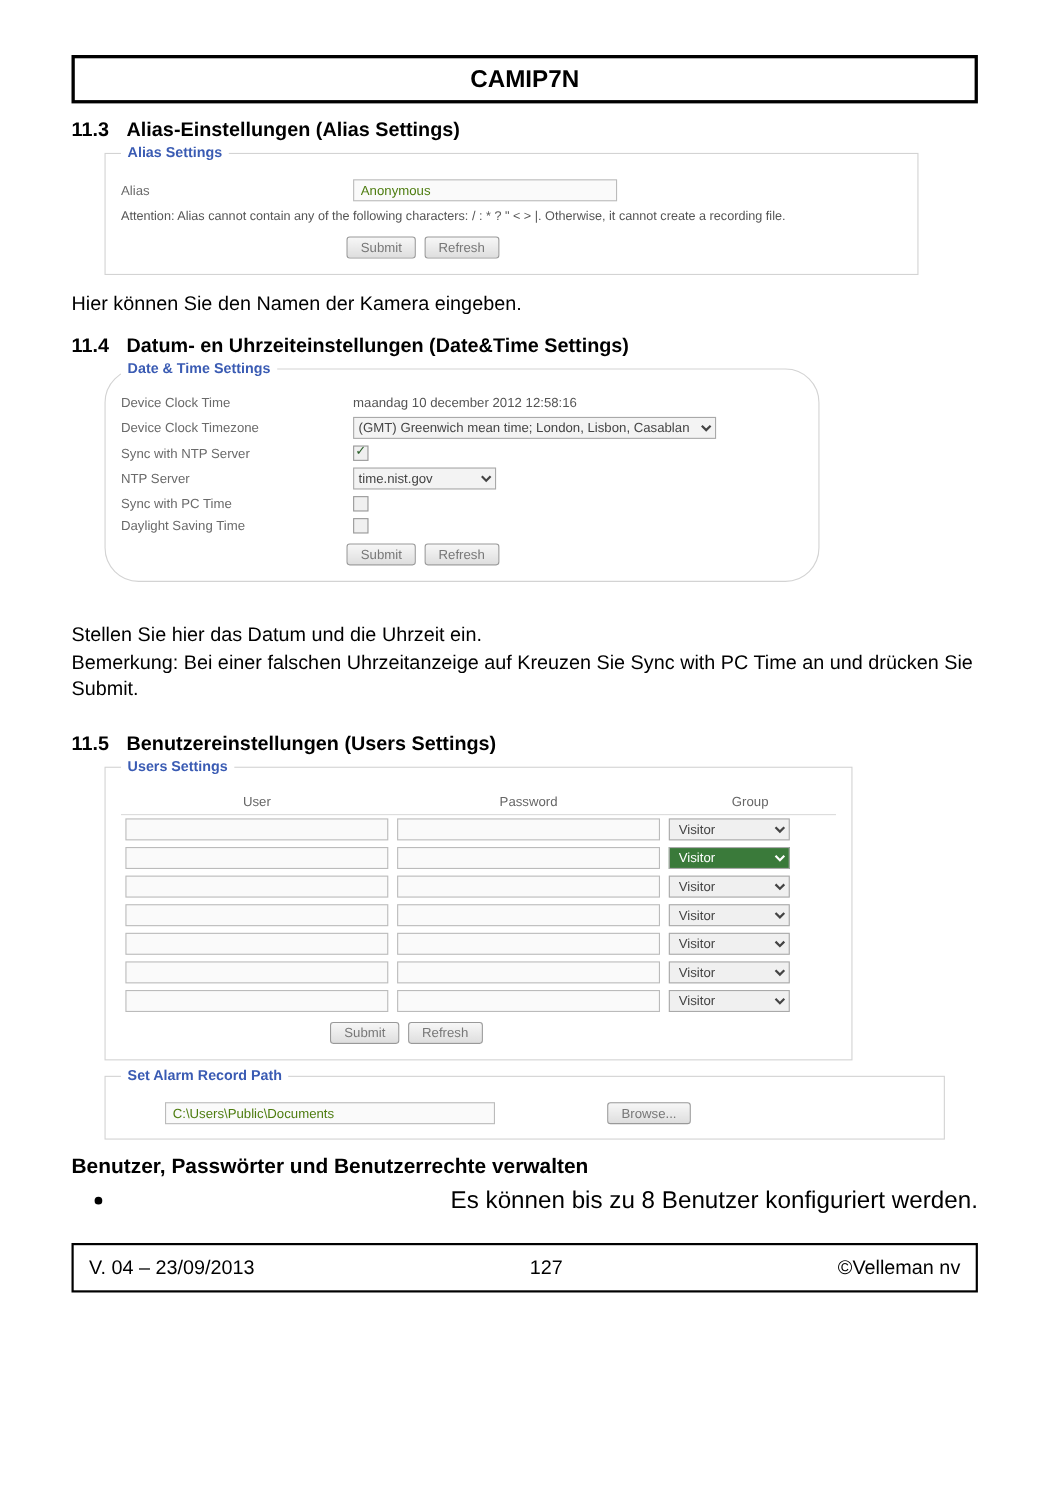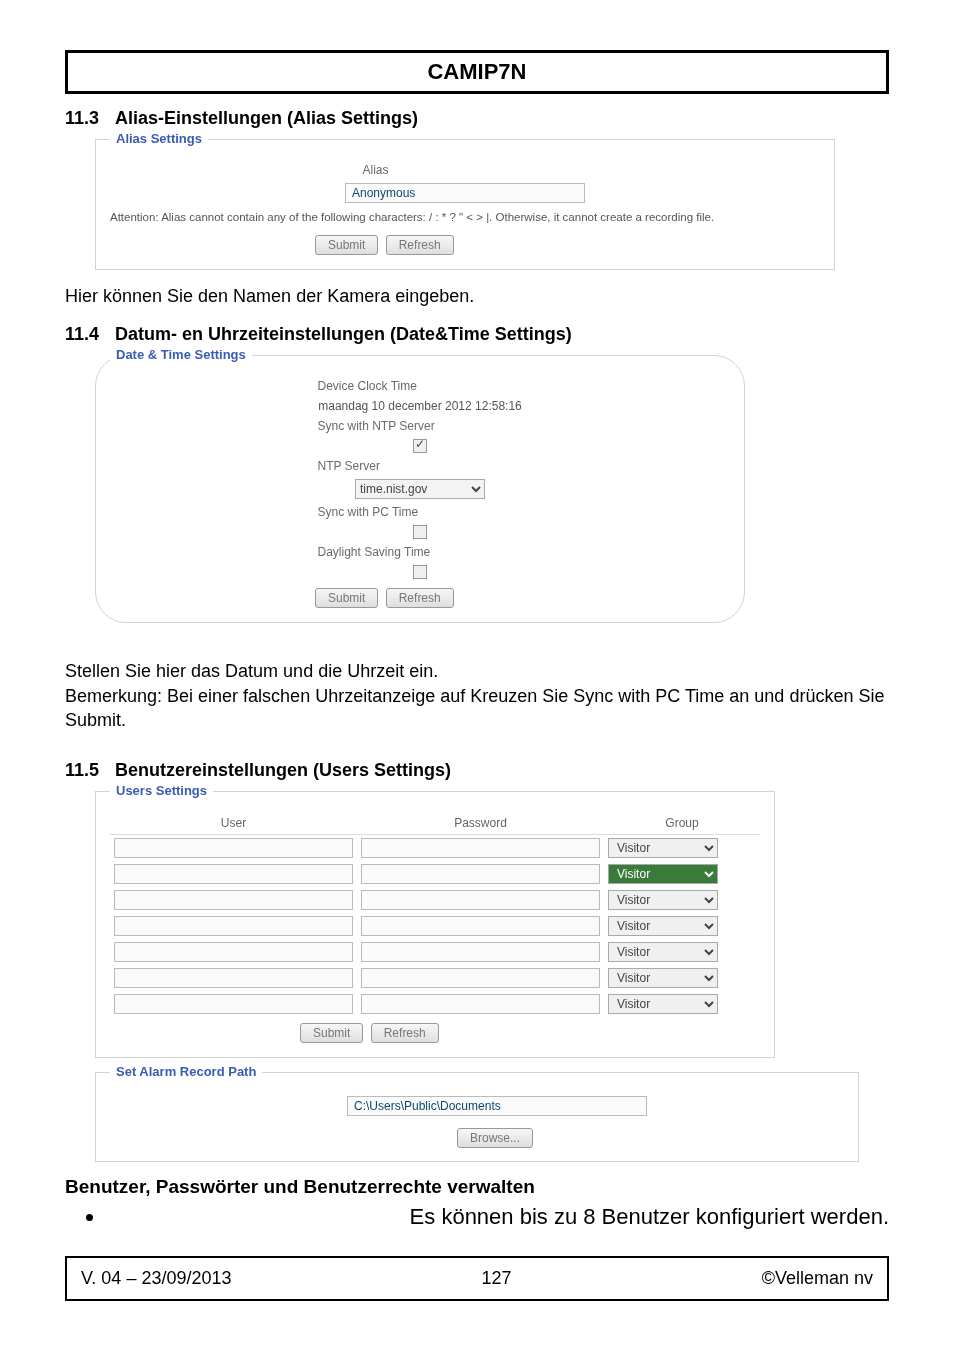--- a/index.html
+++ b/index.html
@@ -57,31 +57,31 @@
     top: -9px;
     left: 14px;
     background: #fff;
     color: #3a5bb3;
     font-weight: bold;
     font-size: 13px;
     padding: 0 6px;
   }
   .shot-inner { padding: 20px 14px 10px 14px; }
 
-  .row { display: flex; align-items: center; padding: 3px 0; gap: 6px; flex-direction: column; }
+  .row { display: flex; align-items: center; padding: 3px 0; gap: 6px; }
   .row .lbl { width: 205px; color: #6a6a6a; }
   .row .val { color: #555; }
 
   input.txt {
     border: 1px solid #bbb;
     background: #fafafa;
     height: 20px;
     padding: 0 6px;
     font-size: 12px;
-    color: #0c4a6e;
+    color: #4d7c0f;
   }
   select.sel {
     border: 1px solid #a9a9a9;
     background: #f3f3f3;
     height: 20px;
     font-size: 12px;
     color: #444;
   }
   .btn {
     border: 1px solid #999;
@@ -179,20 +179,26 @@
 <h2 class="section">
   <span class="num">11.4</span><span>Datum- en Uhrzeiteinstellungen (Date&amp;Time Settings)</span>
 </h2>
 
 <div class="shot shot-med">
   <div class="fieldset-legend">Date &amp; Time Settings</div>
   <div class="shot-inner">
     <div class="row">
       <span class="lbl">Device Clock Time</span>
       <span class="val">maandag 10 december 2012 12:58:16</span>
+    </div>
+    <div class="row">
+      <span class="lbl">Device Clock Timezone</span>
+      <select class="sel" style="width:330px">
+        <option>(GMT) Greenwich mean time; London, Lisbon, Casablan</option>
+      </select>
     </div>
     <div class="row">
       <span class="lbl">Sync with NTP Server</span>
       <span class="chk checked"></span>
     </div>
     <div class="row">
       <span class="lbl">NTP Server</span>
       <select class="sel" style="width:130px">
         <option>time.nist.gov</option>
       </select>

